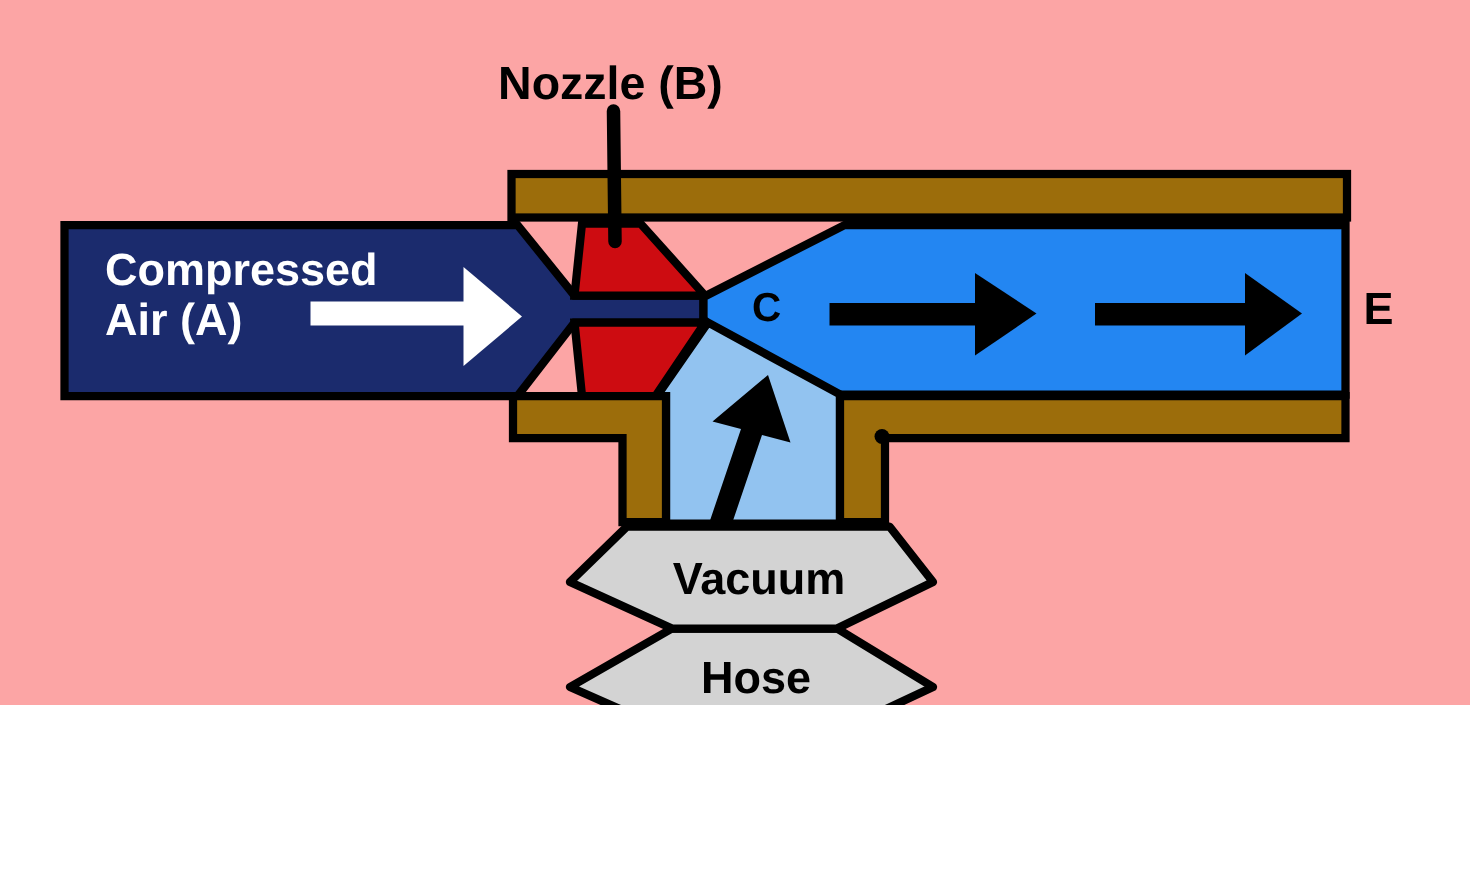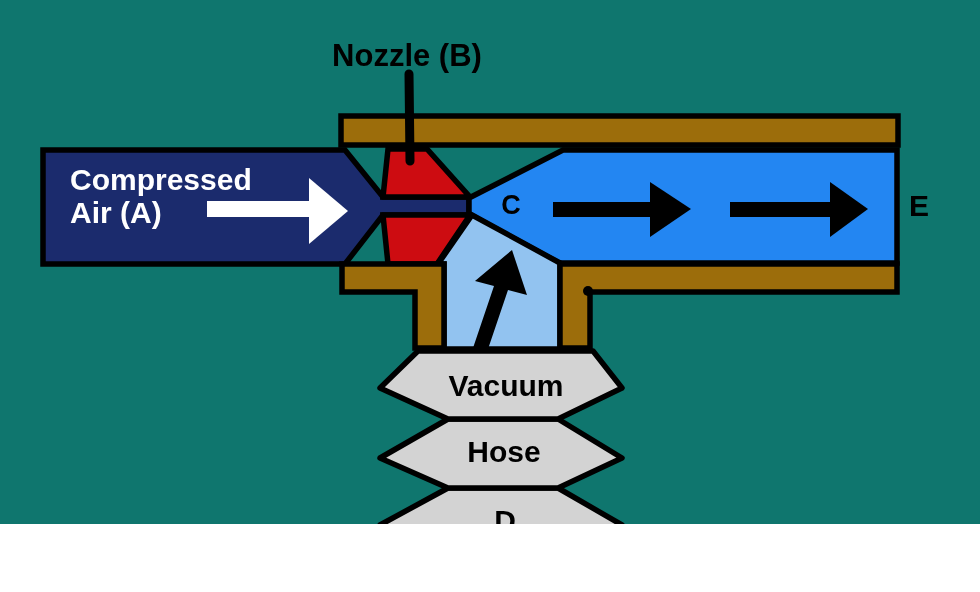--- a/index.html
+++ b/index.html
@@ -1,16 +1,16 @@
 <!DOCTYPE html>
 <html><head>
 <meta charset="utf-8">
 <style>
   html,body{margin:0;padding:0;background:#ffffff;}
-  .stage{width:980px;height:524px;position:relative;background:#0f766e;overflow:hidden;}
+  .stage{width:980px;height:470px;position:relative;background:#fca5a5;overflow:hidden;}
   svg{display:block;}
   .lbl{
     font-family:"Liberation Sans","DejaVu Sans",sans-serif;
     font-weight:bold;
   }
   .lbl-main{font-size:31px;}
   .lbl-duct{font-size:30px;}
   .lbl-point{font-size:27px;}
   .lbl-outlet{font-size:30px;}
   .lbl-hose{font-size:30px;}

